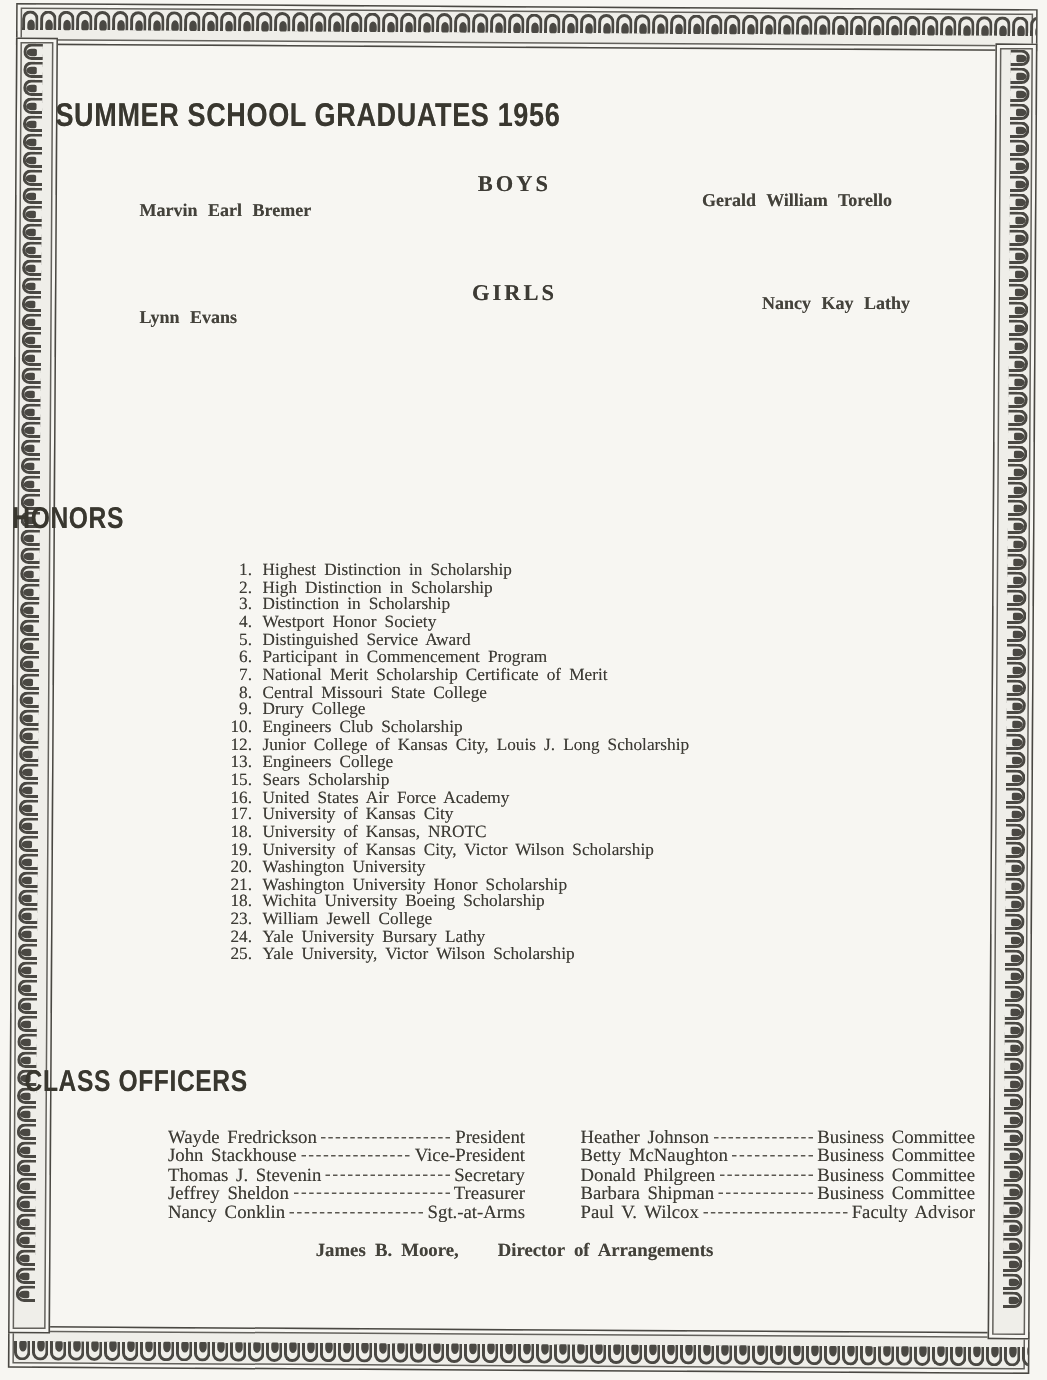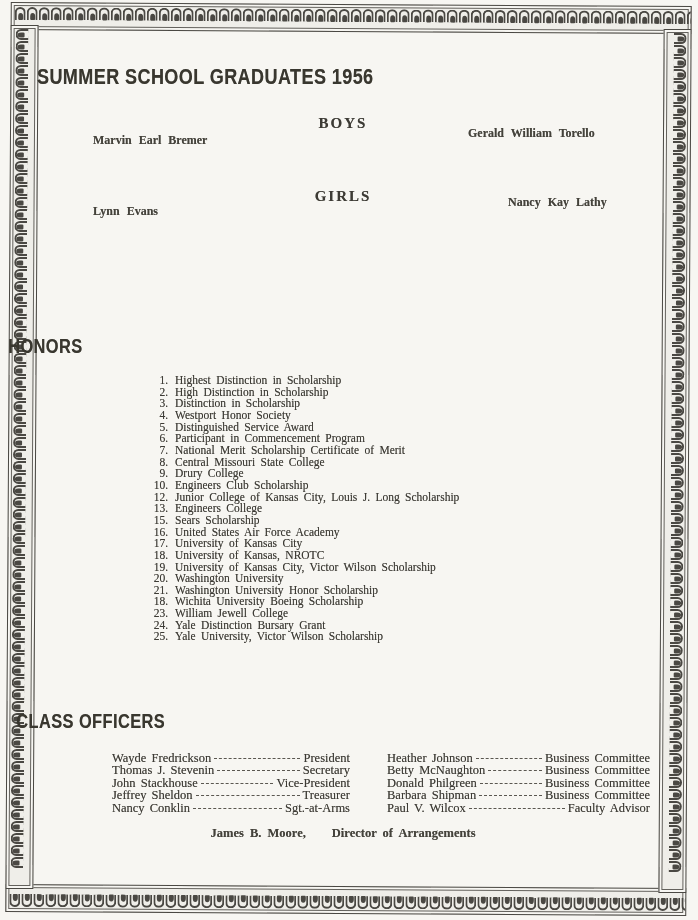--- a/index.html
+++ b/index.html
@@ -954,48 +954,48 @@
         <div class="honor-item">
           <span class="num">18.</span>
           <span>Wichita University Boeing Scholarship</span>
         </div>
         <div class="honor-item">
           <span class="num">23.</span>
           <span>William Jewell College</span>
         </div>
         <div class="honor-item">
           <span class="num">24.</span>
-          <span>Yale Distinction Bursary Grant</span>
+          <span>Yale University Bursary Lathy</span>
         </div>
         <div class="honor-item">
           <span class="num">25.</span>
           <span>Yale University, Victor Wilson Scholarship</span>
         </div>
       </div>
 
     <div class="gothic officers-heading">
       <span class="squeeze">CLASS OFFICERS</span>
     </div>
 
     <div class="officers">
       <div class="off-col left">
           <div class="off-row">
             <span>Wayde Fredrickson</span>
             <span class="leader"></span>
             <span>President</span>
           </div>
           <div class="off-row">
+            <span>John Stackhouse</span>
+            <span class="leader"></span>
+            <span>Vice-President</span>
+          </div>
+          <div class="off-row">
             <span>Thomas J. Stevenin</span>
             <span class="leader"></span>
             <span>Secretary</span>
-          </div>
-          <div class="off-row">
-            <span>John Stackhouse</span>
-            <span class="leader"></span>
-            <span>Vice-President</span>
           </div>
           <div class="off-row">
             <span>Jeffrey Sheldon</span>
             <span class="leader"></span>
             <span>Treasurer</span>
           </div>
           <div class="off-row">
             <span>Nancy Conklin</span>
             <span class="leader"></span>
             <span>Sgt.-at-Arms</span>

